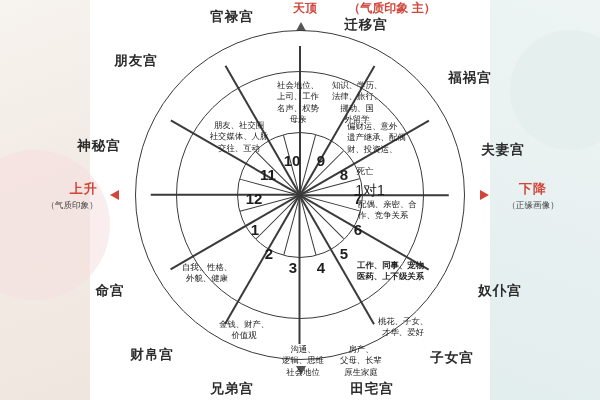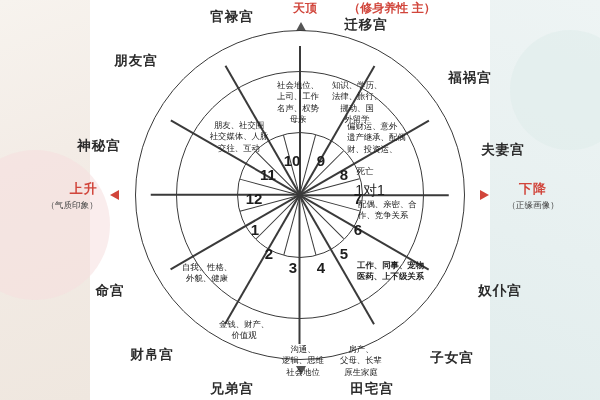--- a/index.html
+++ b/index.html
@@ -88,21 +88,21 @@
 <body>
 
 <div class="bg-left"></div>
 <div class="bg-blob"></div>
 <div class="bg-right"></div>
 <div class="bg-rightblob"></div>
 
 <div class="stage">
 
   <div class="top-label" style="left:305px;top:8px;">天顶</div>
-  <div class="top-label" style="left:392px;top:8px;color:#d1453b;">（修身养性 主）</div>
+  <div class="top-label" style="left:392px;top:8px;color:#d1453b;">（气质印象 主）</div>
 
   <div class="arrow arrow-up" style="left:296px;top:22px;"></div>
   <div class="arrow arrow-down" style="left:296px;top:366px;"></div>
   <div class="arrow arrow-left" style="left:110px;top:190px;"></div>
   <div class="arrow arrow-right" style="left:480px;top:190px;"></div>
 
   <div class="axis-label" style="left:72px;top:196px;text-align:right;">
     <div class="axis-main">上升</div>
     <div class="axis-sub">（气质印象）</div>
   </div>
@@ -159,20 +159,22 @@
     <div class="kw" style="left:72px;top:243px;">自我、性格、
 外貌、健康</div>
     <div class="kw" style="left:109px;top:300px;">金钱、财产、
 价值观</div>
     <div class="kw" style="left:168px;top:331px;">沟通、
 逻辑、思维
 社会地位</div>
     <div class="kw" style="left:226px;top:331px;">房产、
 父母、长辈
 原生家庭</div>
+    <div class="kw" style="left:268px;top:297px;">桃花、子女、
+才华、爱好</div>
     <div class="kw" style="left:284px;top:241px;width:124px;text-align:left;font-weight:bold;">工作、同事、宠物
 医药、上下级关系</div>
     <div class="kw" style="left:283px;top:180px;width:120px;text-align:left;">配偶、亲密、合
 作、竞争关系</div>
     <div class="kw" style="left:267px;top:108px;width:110px;text-align:left;">偏财运、意外
 遗产继承、配偶
 财、投资运、</div>
     <div class="kw" style="left:222px;top:73px;">知识、学历、
 法律、旅行、
 挪动、国

